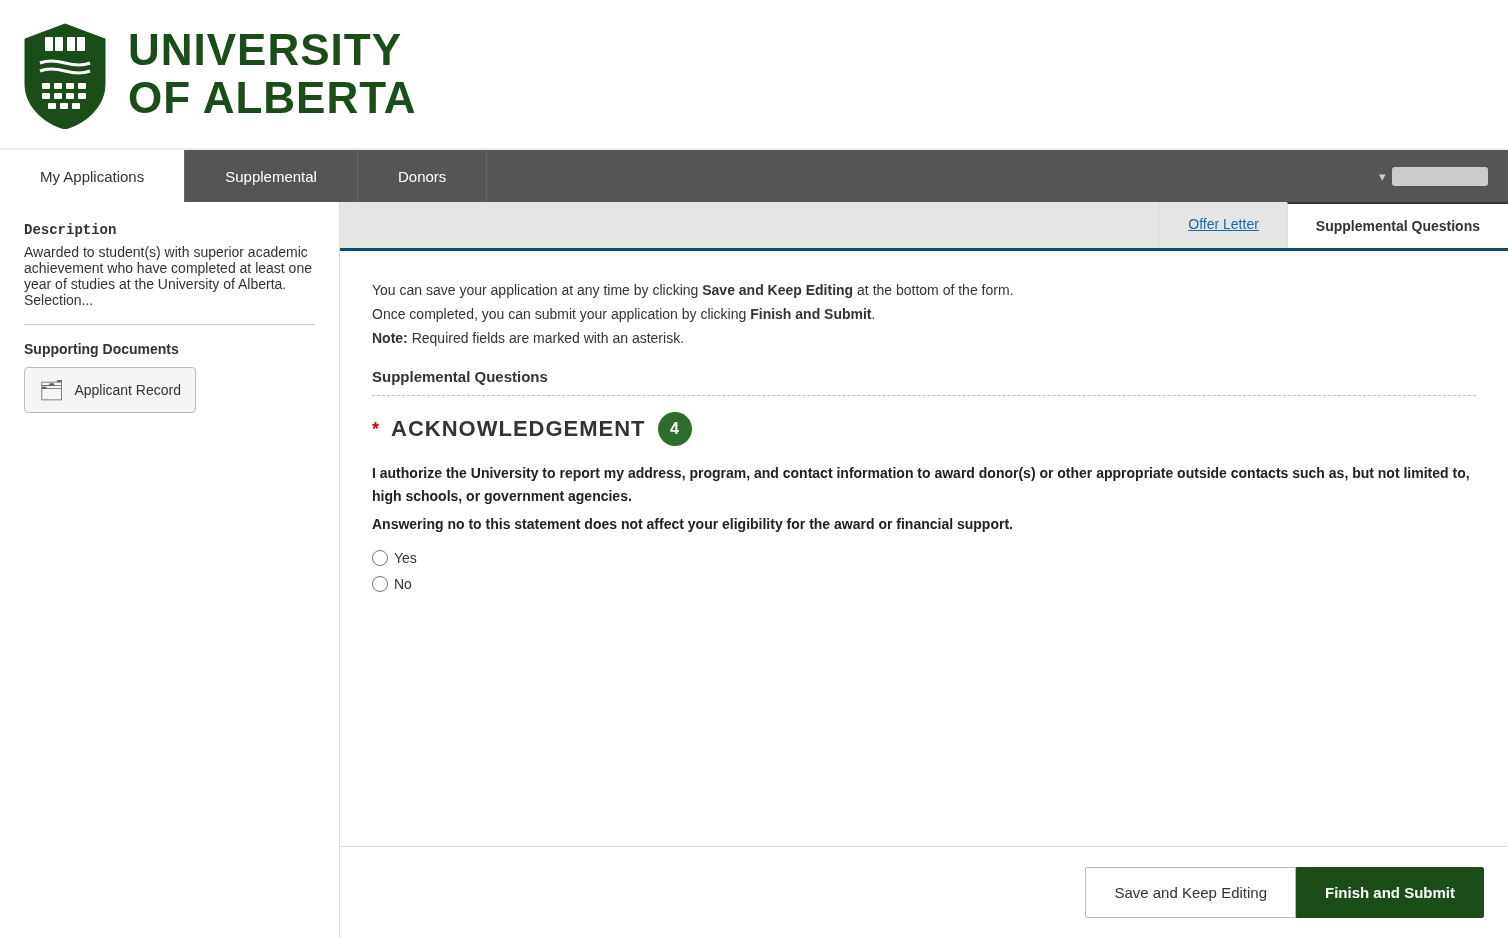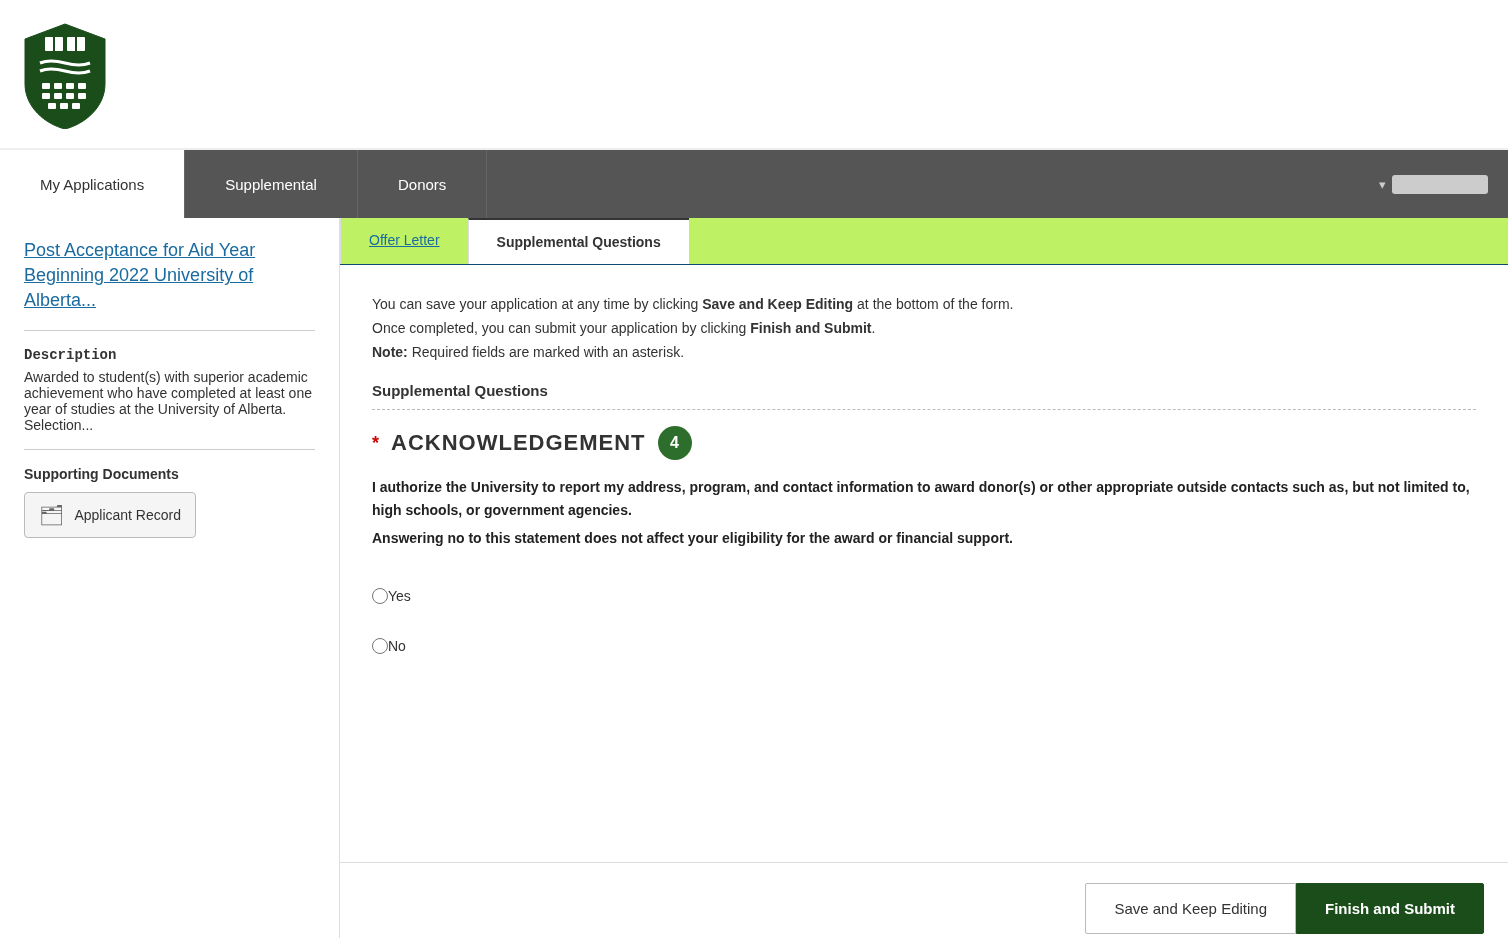--- a/index.html
+++ b/index.html
@@ -27,21 +27,21 @@
       line-height: 1.1;
       letter-spacing: 1px;
       text-transform: uppercase;
     }
 
     
     .navbar {
       background: #555;
       display: flex;
       align-items: stretch;
-      height: 68px;
+      height: 52px;
       position: relative;
     }
     .nav-item {
       display: flex;
       align-items: center;
       padding: 0 40px;
       color: #fff;
       font-size: 15px;
       cursor: pointer;
       border-right: 1px solid #666;
@@ -135,23 +135,23 @@
     
     .main-content {
       flex: 1;
       display: flex;
       flex-direction: column;
     }
 
     
     .tabs-bar {
       display: flex;
-      justify-content: flex-start;
-      border-bottom: 1px solid #0c4a6e;
-      background: #bef264;
+      justify-content: flex-end;
+      border-bottom: 3px solid #0c4a6e;
+      background: #e5e5e5;
       padding: 0;
     }
     .tab {
       padding: 14px 28px;
       font-size: 14px;
       cursor: pointer;
       border-left: 1px solid #ddd;
       color: #555;
     }
     .tab.active-tab {
@@ -231,24 +231,23 @@
       color: #222;
     }
     .radio-group {
       display: flex;
       flex-direction: column;
       gap: 10px;
     }
     .radio-option {
       display: flex;
       align-items: center;
-      gap: 0;
-      font-size: 14px;
-      cursor: pointer;
-      margin-top: 24px;
+      gap: 6px;
+      font-size: 14px;
+      cursor: pointer;
     }
     .radio-option input[type="radio"] {
       width: 16px;
       height: 16px;
       cursor: pointer;
     }
 
     
     .action-bar {
       display: flex;
@@ -300,38 +299,39 @@
     <rect x="46" y="64" width="8" height="6" rx="1" fill="white"></rect>
     <rect x="58" y="64" width="8" height="6" rx="1" fill="white"></rect>
     <rect x="22" y="74" width="8" height="6" rx="1" fill="white"></rect>
     <rect x="34" y="74" width="8" height="6" rx="1" fill="white"></rect>
     <rect x="46" y="74" width="8" height="6" rx="1" fill="white"></rect>
     <rect x="58" y="74" width="8" height="6" rx="1" fill="white"></rect>
     <rect x="28" y="84" width="8" height="6" rx="1" fill="white"></rect>
     <rect x="40" y="84" width="8" height="6" rx="1" fill="white"></rect>
     <rect x="52" y="84" width="8" height="6" rx="1" fill="white"></rect>
   </svg>
+  <div>
+    <div class="university-name">UNIVERSITY</div>
+    <div class="university-name">OF ALBERTA</div>
+  </div>
 </div>
 
 <nav class="navbar">
   <div class="nav-item active">My Applications</div>
   <div class="nav-item">Supplemental</div>
   <div class="nav-item">Donors</div>
   <div class="nav-right">
     <span>▾</span>
     <span style="background:#ccc; color:#ccc; border-radius:3px; padding:2px 30px;">••••••••</span>
   </div>
 </nav>
 
 <div class="main-layout">
 
   <aside class="sidebar">
-    <div class="sidebar-section">
-      <a class="sidebar-title">Post Acceptance for Aid Year Beginning 2022 University of Alberta...</a>
-    </div>
 
     <div class="sidebar-section">
       <div class="sidebar-label">Description</div>
       <div class="sidebar-value">Awarded to student(s) with superior academic achievement who have completed at least one year of studies at the University of Alberta. Selection...</div>
     </div>
 
 
 
     <div class="sidebar-section">
       <div class="supporting-docs-label">Supporting Documents</div>

